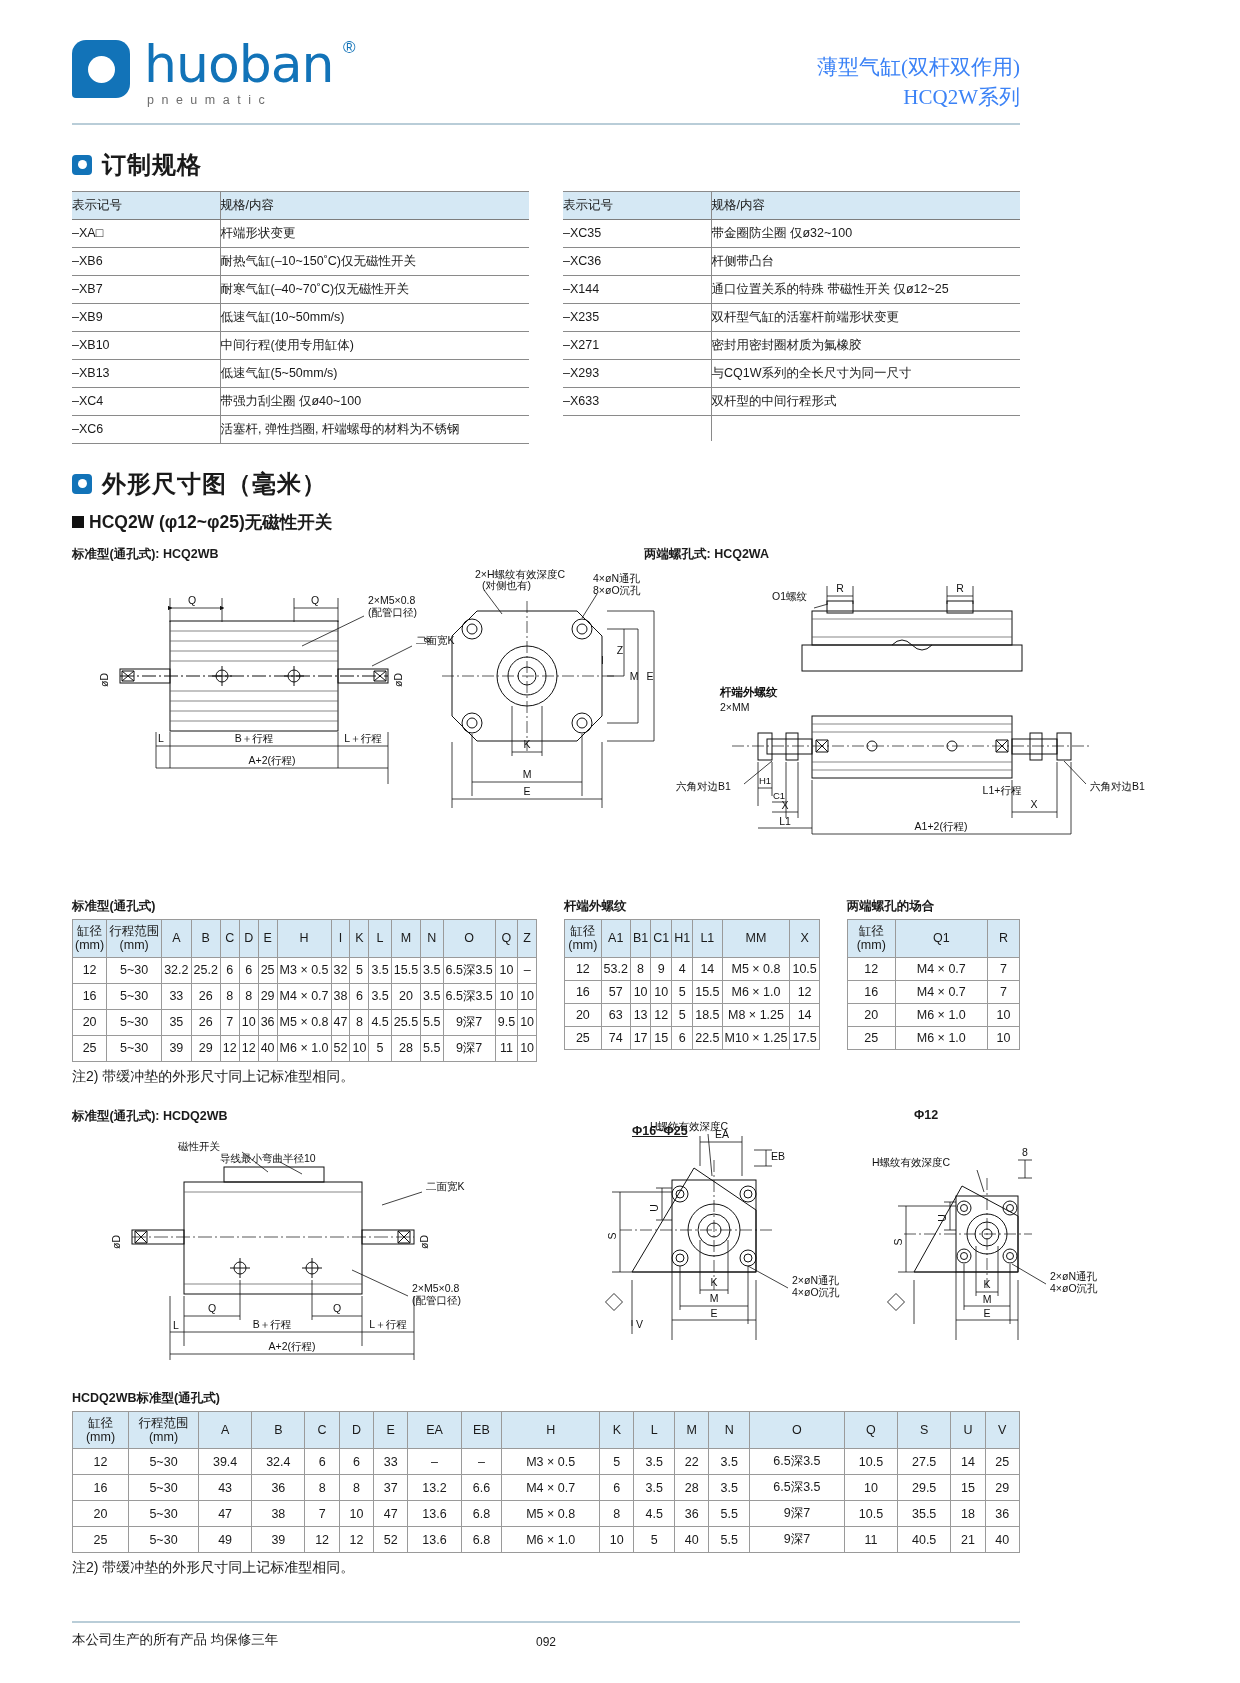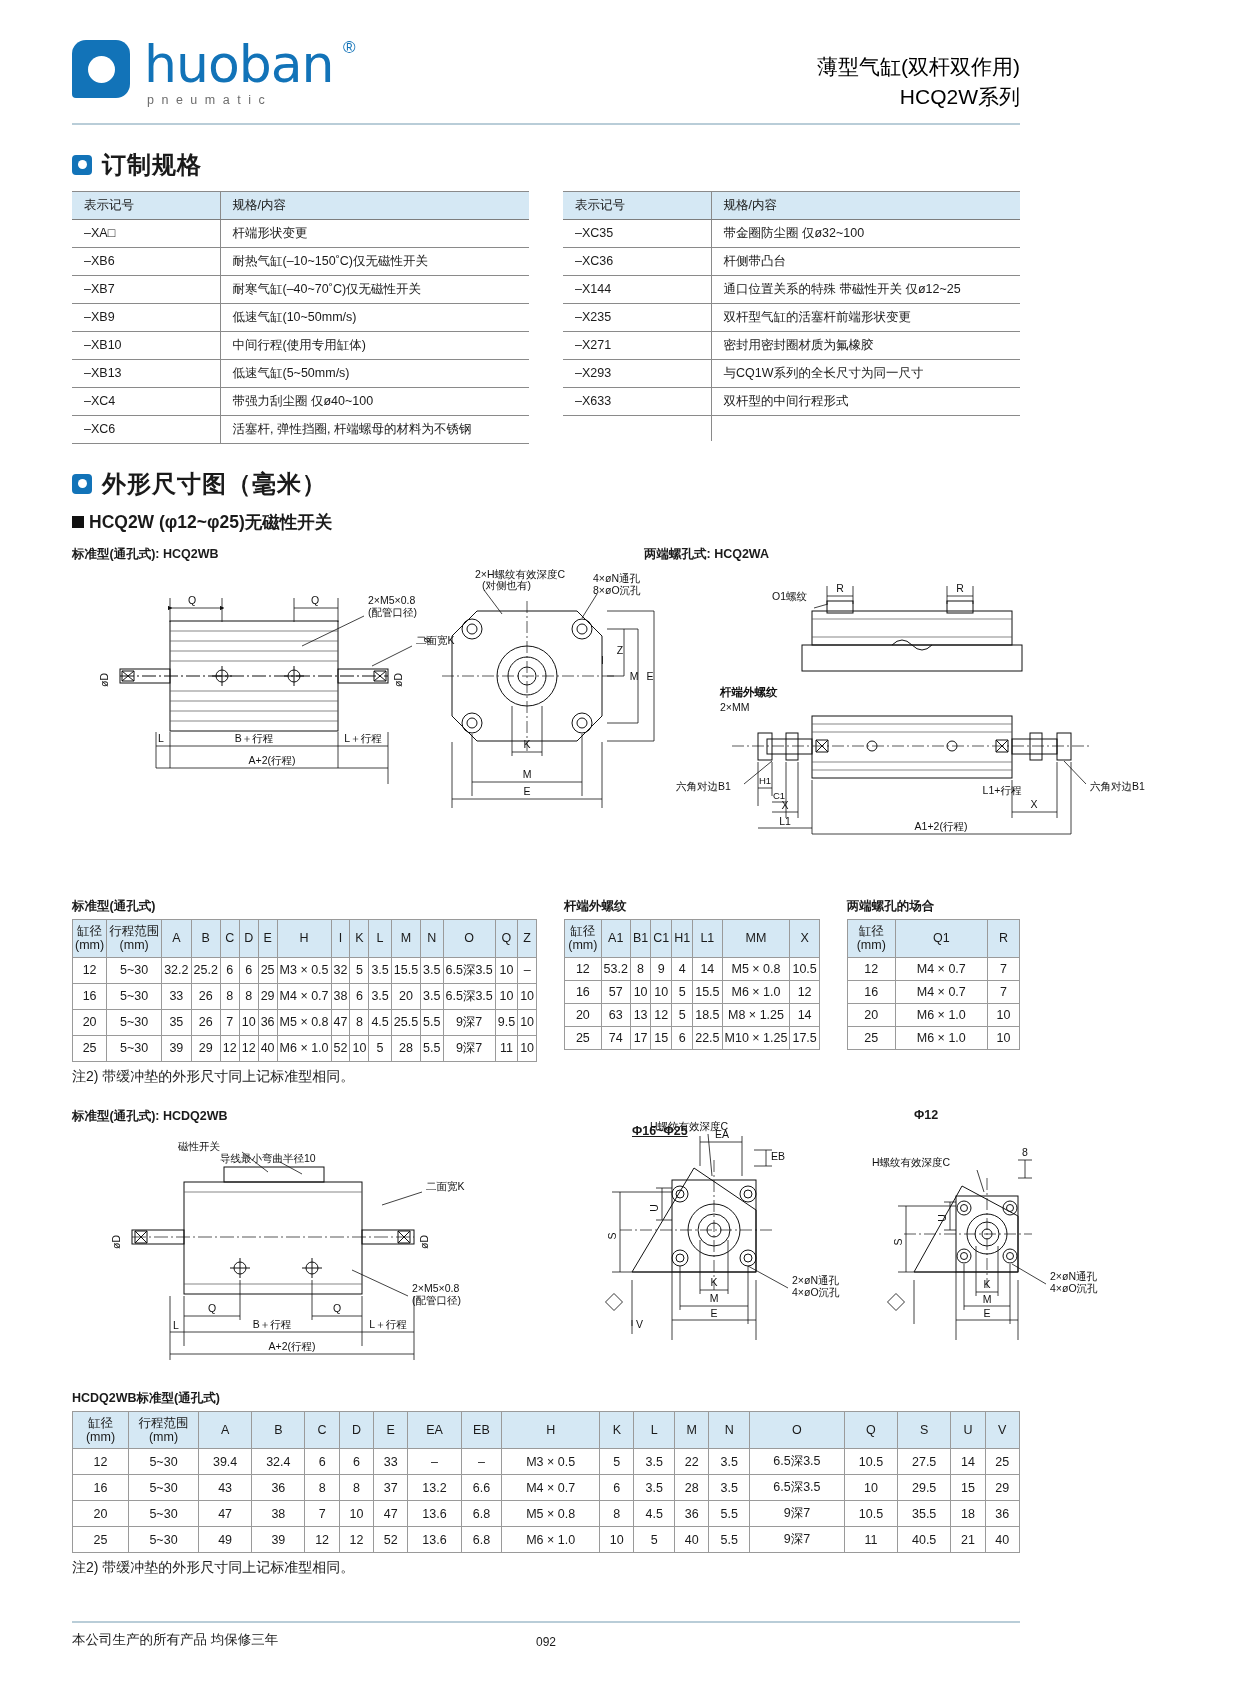--- a/index.html
+++ b/index.html
@@ -18,37 +18,37 @@
   .header { display:flex; align-items:flex-start; justify-content:space-between; padding-top:40px; }
   .logo-wrap { display:flex; align-items:flex-start; }
   .logo-mark { width:58px; height:58px; background:#1273b8; border-radius:14px 14px 14px 4px;
                display:flex; align-items:center; justify-content:center; margin-right:14px; }
   .logo-mark .hole { width:27px; height:27px; border-radius:50%; background:#fff; }
   .logo-text { position:relative; }
   .logo-word { font-size:52px; font-weight:400; color:#1273b8; letter-spacing:-1px;
                line-height:0.95; font-family:"DejaVu Sans", sans-serif; }
   .logo-reg { position:absolute; top:-2px; right:-22px; font-size:17px; color:#1273b8; }
   .logo-sub { font-size:12.5px; letter-spacing:7.5px; color:#6d6d6d; margin-top:4px; padding-left:3px; }
-  .header-right { text-align:right; font-size:21px; line-height:1.45; color:#000000; padding-top:12px; }
+  .header-right { text-align:right; font-size:21px; line-height:1.45; color:#3b82f6; padding-top:12px;font-family:Liberation Serif, serif; }
   .rule { height:2px; background:#b9cdd8; margin-top:10px; }
 
   
   .sec-head { display:flex; align-items:center; margin:24px 0 10px 0; }
   .sec-icon { width:20px; height:20px; background:#1273b8; border-radius:4px;
               display:flex; align-items:center; justify-content:center; margin-right:10px; }
   .sec-icon i { width:9px; height:9px; background:#fff; border-radius:50%; display:block; }
   .sec-title { font-size:24px; font-weight:bold; letter-spacing:1px; }
   .sub-head { font-size:17.5px; font-weight:bold; margin:8px 0 6px 0; display:flex; align-items:center; }
   .sq { width:12px; height:12px; background:#111; display:inline-block; margin-right:5px; }
   .mini-head { font-size:12.5px; font-weight:bold; margin:6px 0 4px 0; }
 
   
   table { border-collapse:collapse; width:100%; }
   .spec-table { font-size:12.5px; }
-  .spec-table th, .spec-table td { border-bottom:1px solid #8a8a8a; padding:5px 12px; text-align:left; }
+  .spec-table th, .spec-table td { border-bottom:1px solid #8a8a8a; padding:5px 0; text-align:left; }
   .spec-table thead th { background:#d5e8f4; border-bottom:1px solid #7d7d7d; font-weight:normal; }
   .spec-table th:first-child, .spec-table td:first-child { width:148px; border-right:1px solid #8a8a8a; }
   .spec-table tr.empty td { height:25.4px; border-bottom:none; }
   .spec-top { border-top:1px solid #8a8a8a; }
 
   .dim-table { font-size:12.5px; text-align:center; }
   .dim-table th, .dim-table td { border:1px solid #9a9a9a; padding:4px 2px; font-weight:normal; white-space:nowrap; }
   .dim-table thead th { background:#d5e8f4; line-height:1.15; }
   .two-line { display:block; }
 

